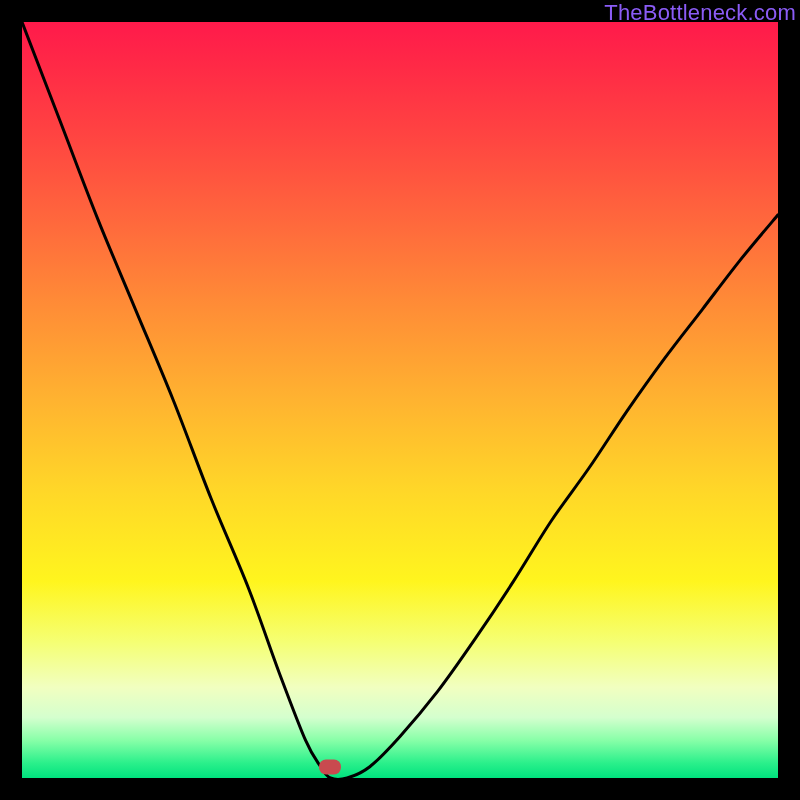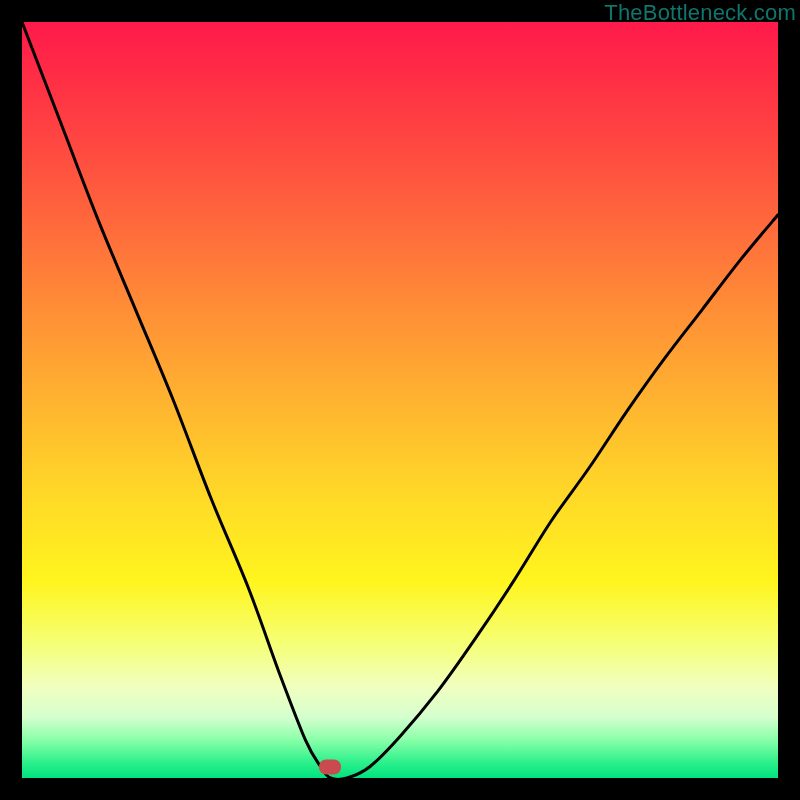--- a/index.html
+++ b/index.html
@@ -39,21 +39,21 @@
       #d4ffce 92%,
       #88ffa8 95%,
       #2bf08b 98%,
       #00e27e 100%
     );
   }
   .watermark {
     position: absolute;
     top: 0px;
     right: 4px;
-    color: #0f766e;
+    color: #8b5cf6;
     font-size: 22px;
     font-weight: 500;
     letter-spacing: 0.2px;
     user-select: none;
   }
   svg.curve {
     position: absolute;
     left: 0;
     top: 0;
     width: 756px;

